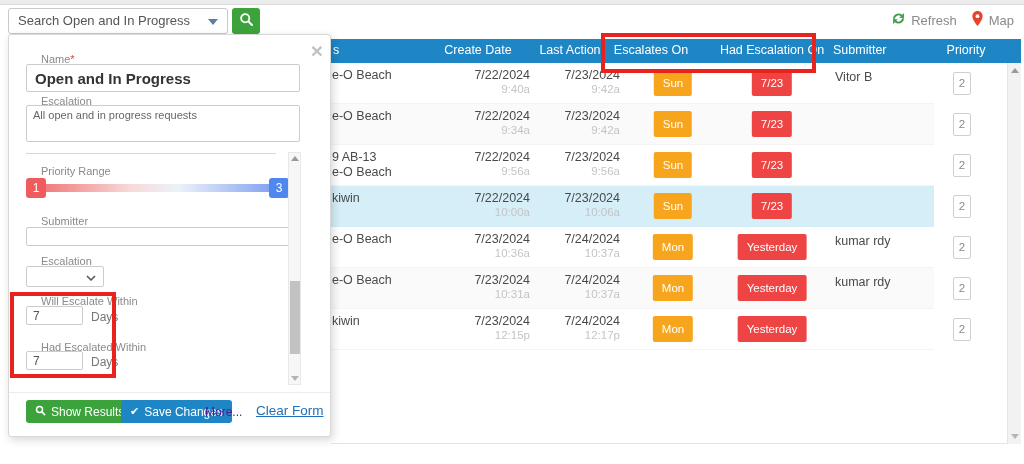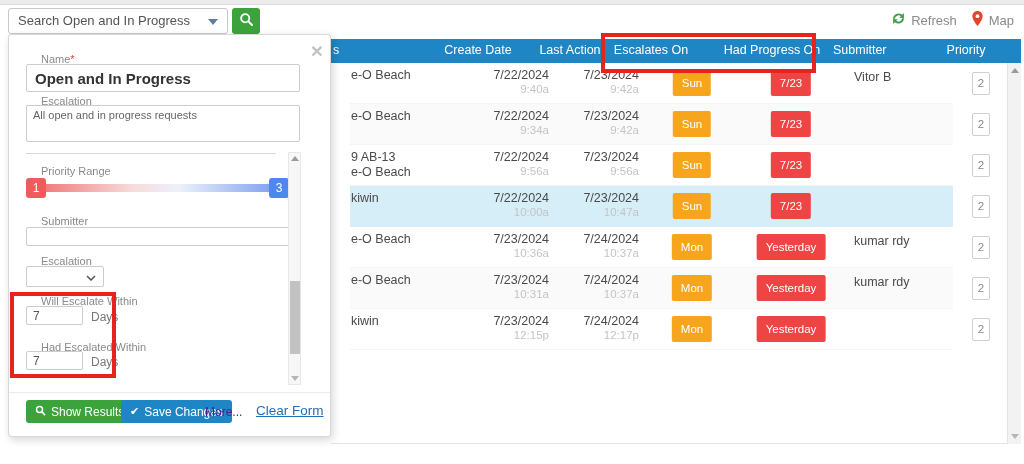--- a/index.html
+++ b/index.html
@@ -17,21 +17,21 @@
 5; border-radius:3px; display:flex; align-items:center; justify-content:center; cursor:pointer; }
   .top-actions { position:absolute; right:10px; top:11px; display:flex; align-items:center; gap:14px; }
   .action-item { display:flex; align-items:center; gap:5px; font-size:13px; color:#8a8a8a; cursor:pointer; }
 
   
   .grid { position:absolute; left:331px; top:39px; width:690px; height:405px; border-bottom:1px solid #e5e5e5; border-right:1px solid #e5e5e5; background:#fff; }
   .grid-header { position:absolute; left:0; top:0; width:690px; height:24px; background:#1E86C5; color:#fff; font-size:12.5px; }
   .gh { position:absolute; top:4px; white-space:nowrap; }
   .gh.c { transform:translateX(-50%); }
   .grid-body { position:absolute; left:0; top:24px; width:675px; }
-  .row { position:absolute; left:0; width:603px; height:41px; border-bottom:1px solid #f4f4f4; background:#fff;margin-left:19px; }
+  .row { position:absolute; left:0; width:603px; height:41px; border-bottom:1px solid #f4f4f4; background:#fff; }
   .row.alt { background:#fafafa; }
   .row.selected { background:#D5EEF8; border-bottom:1px solid #D5EEF8; }
   .cell-name { position:absolute; left:1px; top:5px; width:118px; font-size:12.5px; color:#4a4a4a; white-space:pre-line; line-height:15px; overflow:hidden; }
   .dt { position:absolute; top:5px; width:100px; text-align:right; font-size:12.5px; color:#4a4a4a; }
   .tm { position:absolute; top:20px; width:100px; text-align:right; font-size:11.5px; color:#c4c4c4; }
   .d-create { left:99px; } .d-last { left:189px; }
   .badge { position:absolute; top:7px; height:26px; line-height:26px; padding:0 9px; border-radius:2px; color:#fff; font-size:11.5px; transform:translateX(-50%); white-space:nowrap; }
   .b-esc { left:342px; background:#F8A51E; }
   .b-had { left:441px; background:#ef4444; }
   .cell-sub { position:absolute; left:504px; top:7px; width:115px; font-size:12.5px; color:#4a4a4a; white-space:nowrap; }
@@ -111,21 +111,21 @@
       <span>Map</span>
     </div>
   </div>
 
   <div class="grid">
     <div class="grid-header">
       <span class="gh" style="left:2px">s</span>
       <span class="gh c" style="left:147px">Create Date</span>
       <span class="gh c" style="left:239px">Last Action</span>
       <span class="gh c" style="left:320px">Escalates On</span>
-      <span class="gh c" style="left:441px">Had Progress On</span>
+      <span class="gh c" style="left:441px">Had Escalation On</span>
       <span class="gh" style="left:502px">Submitter</span>
       <span class="gh c" style="left:635px">Priority</span>
     </div>
     <div class="grid-body">
 
       <div class="row" style="top:0">
         <div class="cell-name">e-O Beach</div>
         <div class="dt d-create">7/22/2024</div>
         <div class="tm d-create">9:40a</div>
         <div class="dt d-last">7/23/2024</div>
@@ -159,21 +159,21 @@
         <div class="badge b-had">7/23</div>
         <div class="cell-sub"></div>
         <div class="pri-box">2</div>
       </div>
 
       <div class="row selected" style="top:123px">
         <div class="cell-name">kiwin</div>
         <div class="dt d-create">7/22/2024</div>
         <div class="tm d-create">10:00a</div>
         <div class="dt d-last">7/23/2024</div>
-        <div class="tm d-last">10:47a</div>
+        <div class="tm d-last">10:06a</div>
         <div class="badge b-esc">Sun</div>
         <div class="badge b-had">7/23</div>
         <div class="cell-sub"></div>
         <div class="pri-box">2</div>
       </div>
 
       <div class="row" style="top:164px">
         <div class="cell-name">e-O Beach</div>
         <div class="dt d-create">7/23/2024</div>
         <div class="tm d-create">10:36a</div>

